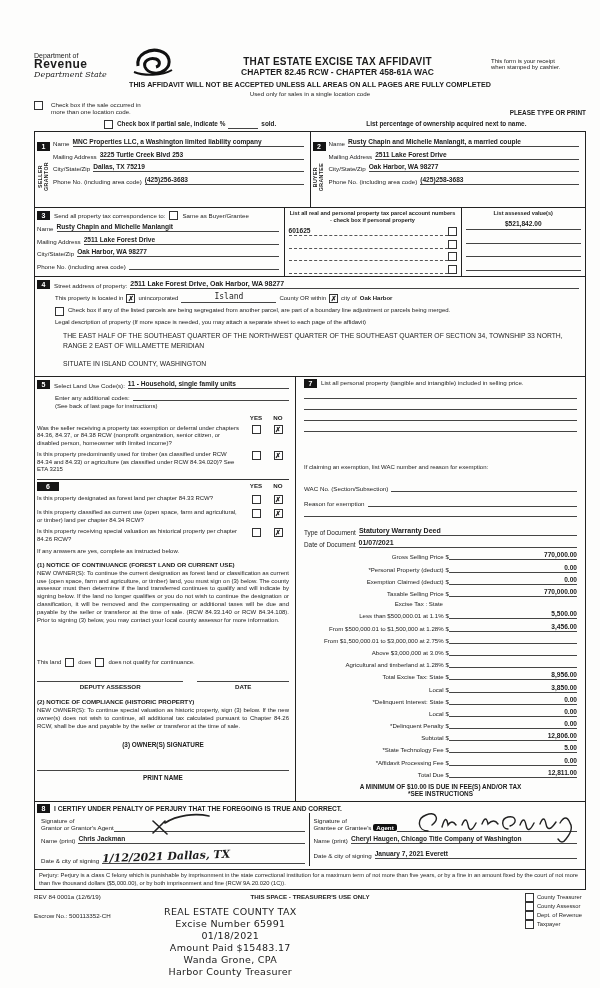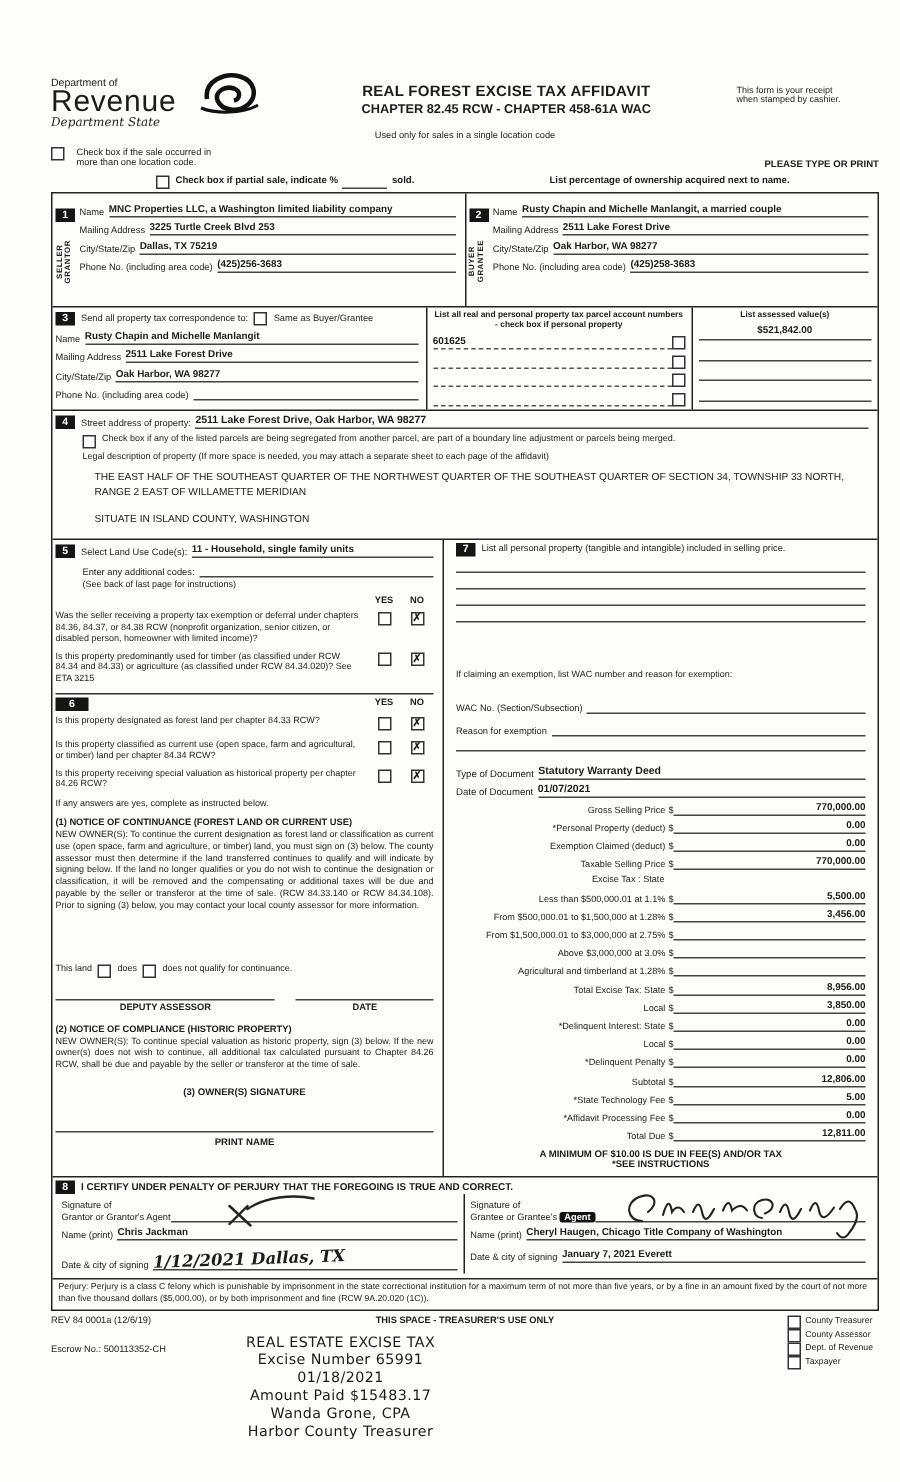--- a/index.html
+++ b/index.html
@@ -6,21 +6,21 @@
   .page{width:600px;height:988px;background:#fdfdfc;margin:0 auto;position:relative;
         font-family:"Liberation Sans",sans-serif;color:#1c1c1c;box-sizing:border-box;
         padding:52px 14px 8px 34px;overflow:hidden;}
   .small{font-size:6px;line-height:1.25;}
   .xs{font-size:5.6px;line-height:1.25;}
   .pre{white-space:pre-line;}
   
   .hdr{display:flex;align-items:flex-start;}
   .logo{width:150px;position:relative;}
   .logo .d1{font-size:7px;}
-  .logo .d2{font-size:20px;font-weight:normal;letter-spacing:.5px;line-height:.9;}
+  .logo .d2{font-size:12px;font-weight:bold;letter-spacing:.5px;line-height:.9;}
   .logo .d3{font-size:8px;font-style:italic;font-family:"DejaVu Serif",serif;}
   .swoosh{position:absolute;left:98px;top:-6px;}
   .titleblk{flex:1;text-align:center;padding-top:4px;}
   .titleblk .t1{font-size:10px;font-weight:bold;letter-spacing:.2px;}
   .titleblk .t2{font-size:8.5px;font-weight:bold;}
   .receipt{width:95px;font-size:6px;padding-top:6px;}
   .warn{text-align:center;font-size:7.2px;font-weight:bold;margin-top:1px;}
   .singleloc{text-align:center;font-size:6.2px;margin-top:1px;}
   .locrow{display:flex;margin-top:4px;font-size:6.2px;}
   .typeprint{margin-left:auto;font-weight:bold;font-size:6.4px;padding-top:8px;}
@@ -105,26 +105,27 @@
       <div class="d2">Revenue</div>
       <div class="d3">Department State</div>
       <span class="swoosh">
         <svg width="42" height="34" viewBox="0 0 42 34">
           <path d="M6 20 C4 8 18 2 28 5 C38 8 40 18 33 24 C27 29 16 28 13 21 C11 15 18 11 24 13 C29 15 28 20 24 21" fill="none" stroke="#111" stroke-width="3"></path>
           <path d="M2 26 C12 30 30 30 40 24" fill="none" stroke="#111" stroke-width="2"></path>
         </svg>
       </span>
     </div>
     <div class="titleblk">
-      <div class="t1">REAL FOREST EXCISE TAX AFFIDAVIT</div>
+      <div class="t1">THAT ESTATE EXCISE TAX AFFIDAVIT</div>
       <div class="t2">CHAPTER 82.45 RCW - CHAPTER 458-61A WAC</div>
     </div>
     <div class="receipt pre">This form is your receipt
 when stamped by cashier.</div>
   </div>
+  <div class="warn">THIS AFFIDAVIT WILL NOT BE ACCEPTED UNLESS ALL AREAS ON ALL PAGES ARE FULLY COMPLETED</div>
   <div class="singleloc">Used only for sales in a single location code</div>
 
   <div class="locrow">
     <span class="cb"></span>
     <span class="pre" style="margin-left:8px;">Check box if the sale occurred in
 more than one location code.</span>
     <span class="typeprint">PLEASE TYPE OR PRINT</span>
   </div>
 
   <div class="partialrow">
@@ -245,20 +246,30 @@
         <div class="assess-line"></div>
         <div class="assess-line"></div>
       </div>
     </div>
 
     <div class="sec4">
       <div class="fline" style="margin-top:0;">
         <span class="badge">4</span>
         <span class="flabel" style="margin-left:4px;">Street address of property:</span>
         <span class="fval" style="font-size:7px;">2511 Lake Forest Drive, Oak Harbor, WA 98277</span>
+      </div>
+      <div class="small" style="margin:3px 0 0 18px;display:flex;align-items:flex-end;gap:3px;flex-wrap:wrap;">
+        <span>This property is located in</span>
+        <span class="cb">✗</span>
+        <span>unincorporated</span>
+        <span style="border-bottom:1px solid #444;width:95px;text-align:center;font-family:'DejaVu Sans Mono',monospace;font-size:8px;">Island</span>
+        <span>County OR within</span>
+        <span class="cb">✗</span>
+        <span>city of</span>
+        <span style="font-weight:bold;">Oak Harbor</span>
       </div>
       <div class="small" style="margin:4px 0 0 18px;display:flex;gap:4px;">
         <span class="cb"></span>
         <span>Check box if any of the listed parcels are being segregated from another parcel, are part of a boundary line adjustment or parcels being merged.</span>
       </div>
       <div class="small" style="margin:3px 0 0 18px;">Legal description of property (If more space is needed, you may attach a separate sheet to each page of the affidavit)</div>
       <div class="legal">
         <div>THE EAST HALF OF THE SOUTHEAST QUARTER OF THE NORTHWEST QUARTER OF THE SOUTHEAST QUARTER OF SECTION 34, TOWNSHIP 33 NORTH, RANGE 2 EAST OF WILLAMETTE MERIDIAN</div>
         <div style="margin-top:8px;">SITUATE IN ISLAND COUNTY, WASHINGTON</div>
       </div>
@@ -546,21 +557,21 @@
         </div>
     </div>
   </div>
 
   <div class="stamprow">
     <span class="escrow">
       <span>Escrow No.:</span>
       <span>500113352-CH</span>
     </span>
     <div class="stamp">
-      <div>REAL ESTATE EXCISE TAX</div>
+      <div>REAL ESTATE COUNTY TAX</div>
       <div>Excise Number 65991</div>
       <div>01/18/2021</div>
       <div>Amount Paid $15483.17</div>
       <div>Wanda Grone, CPA</div>
       <div>Harbor County Treasurer</div>
     </div>
   </div>
 
 </div>
 

